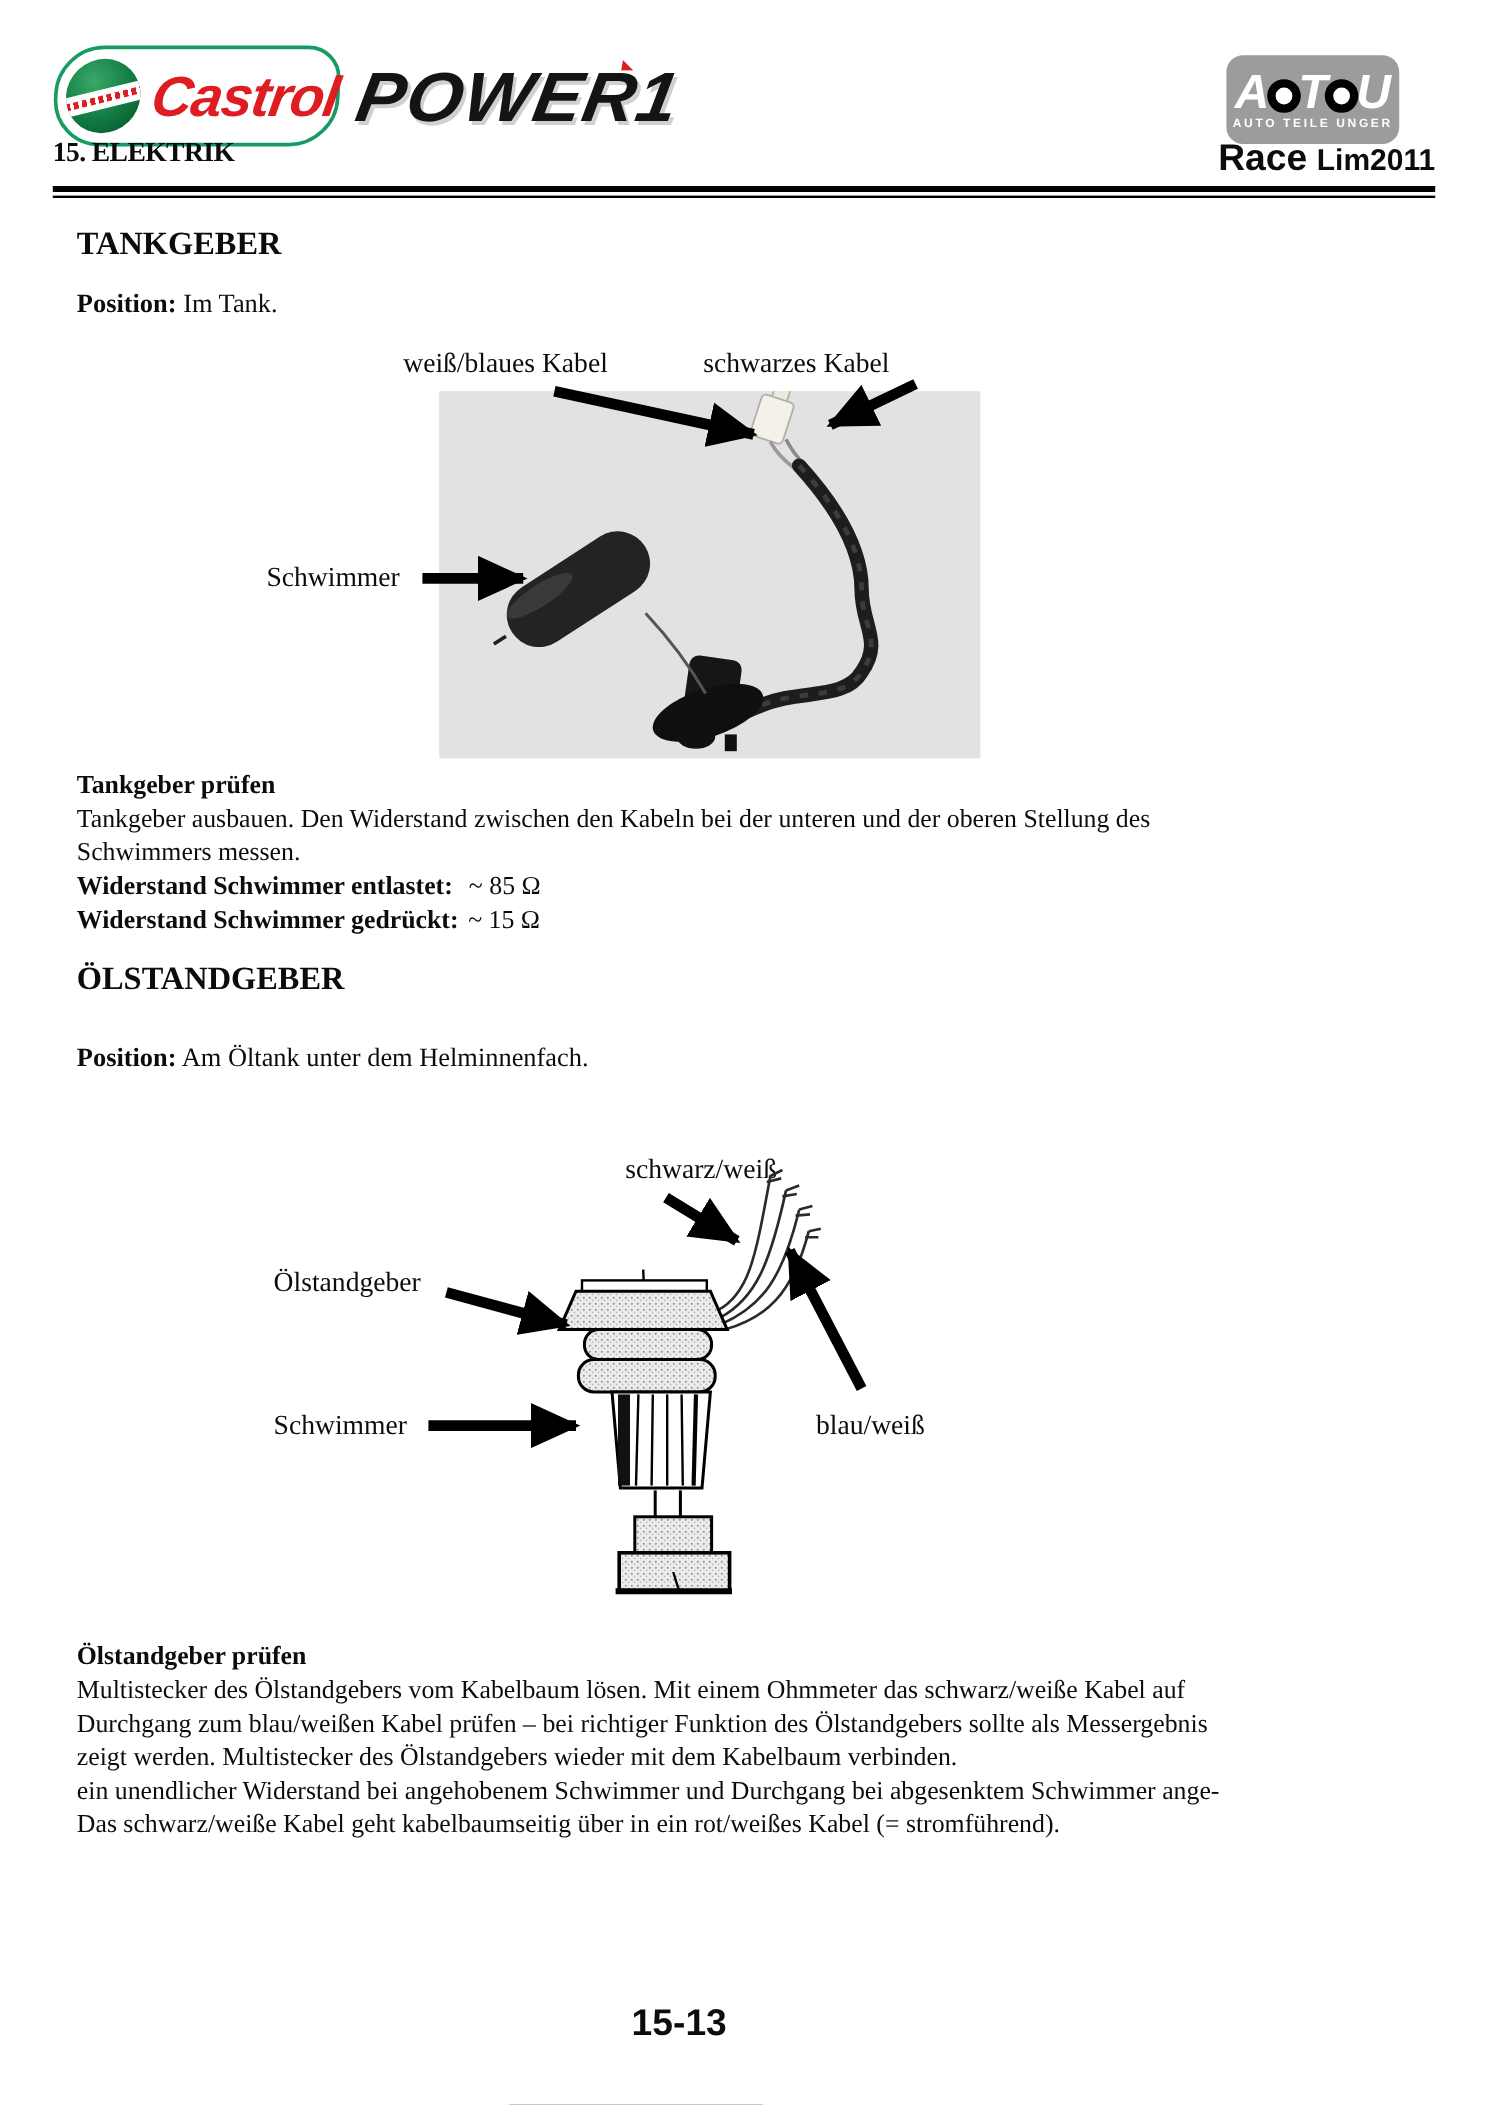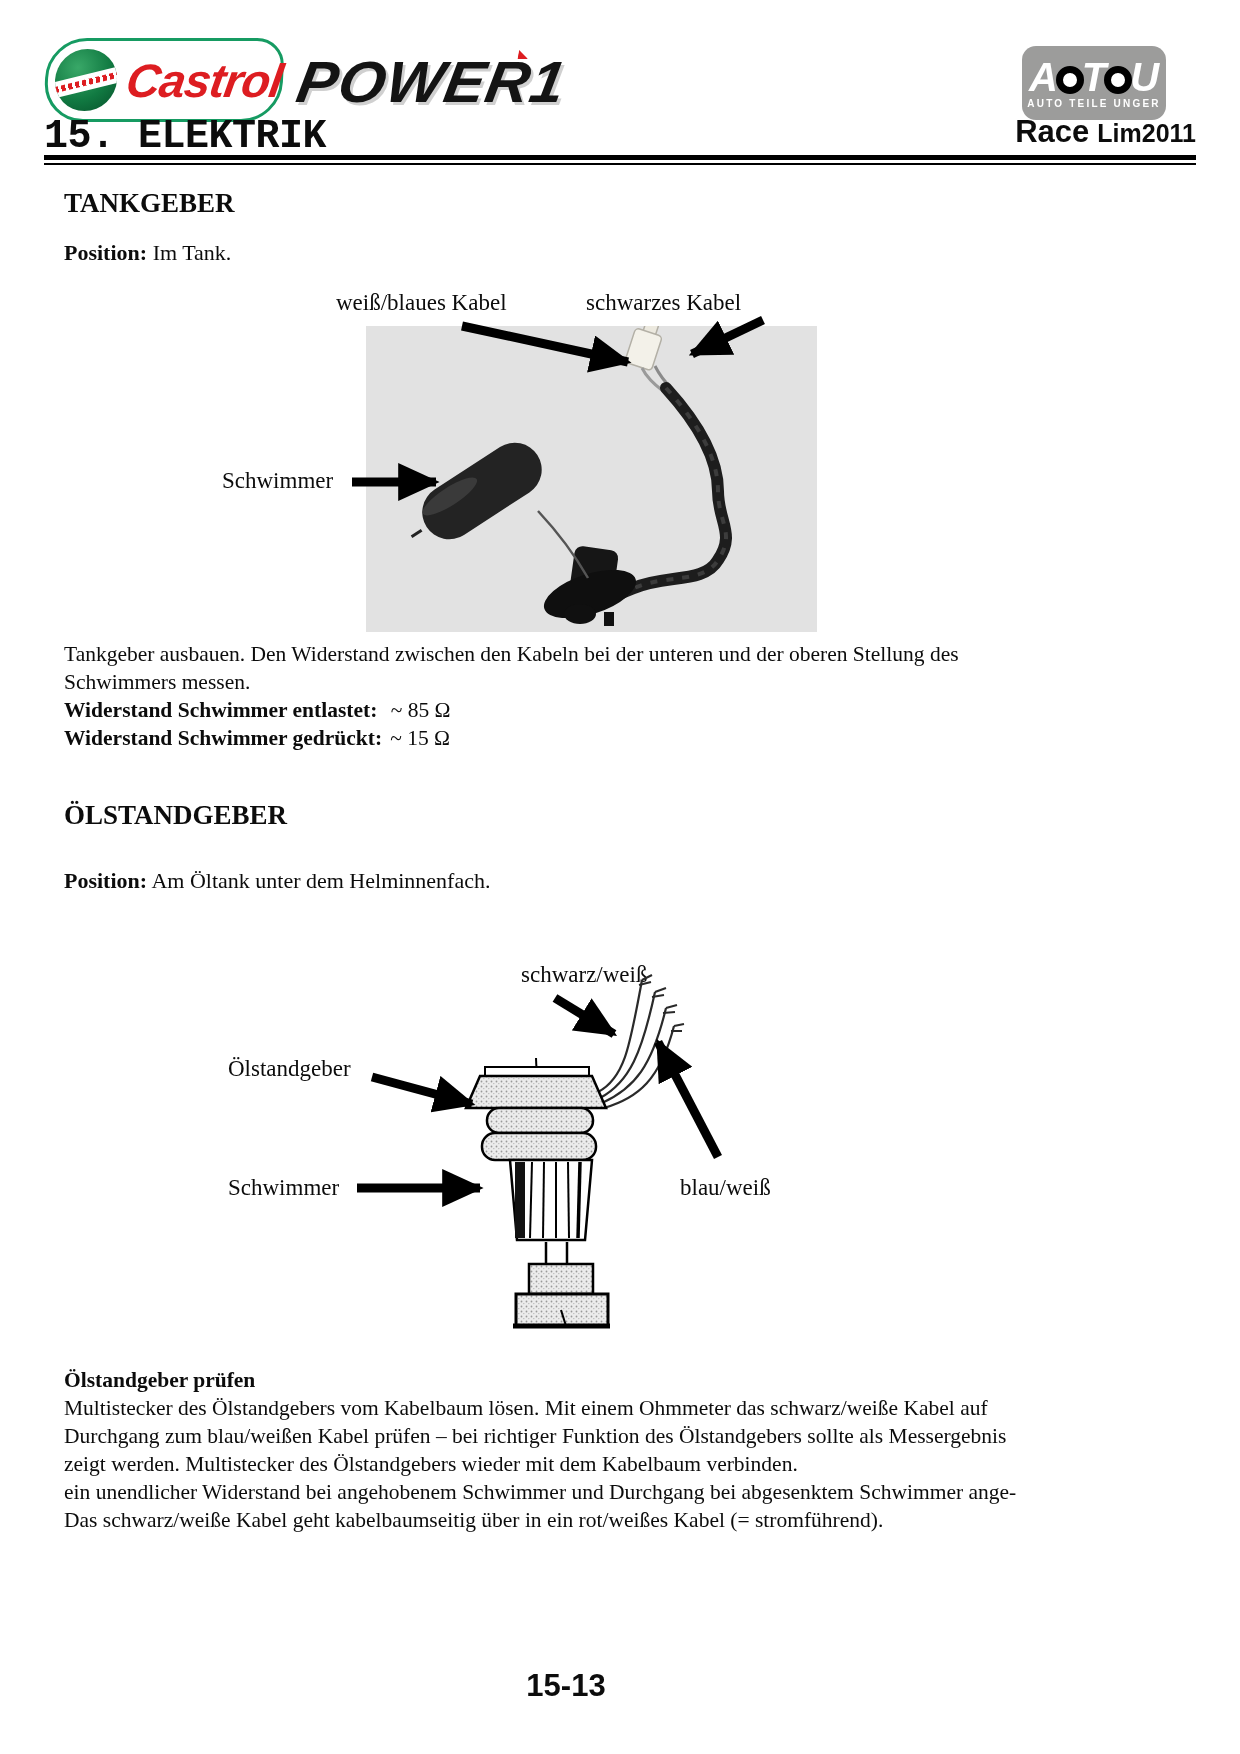--- a/index.html
+++ b/index.html
@@ -25,21 +25,21 @@
   .atu-box{left:1022px;top:46px;width:144px;height:74px;background:#9c9c9b;border-radius:14px;
            display:flex;flex-direction:column;align-items:center;justify-content:center;}
   .atu-car{display:flex;align-items:flex-end;height:36px;}
   .atu-letter{font-family:"Liberation Sans",sans-serif;font-weight:700;font-style:italic;font-size:40px;
               line-height:34px;color:#fff;}
   .atu-wheel{width:14px;height:14px;background:#fff;border:7px solid #000;border-radius:50%;margin:0 -2px 0 -2px;}
   .atu-sub{font-family:Liberation Sans, sans-serif;font-weight:700;font-size:10px;letter-spacing:2.2px;
            color:#fff;margin-top:4px;white-space:nowrap;}
 
   
-  .chapter{left:44px;top:114px;font-family:Liberation Mono, monospace;font-weight:700;font-size:40px;letter-spacing:-0.5px;}
+  .chapter{left:44px;top:114px;font-family:Liberation Serif, serif;font-weight:700;font-size:23px;letter-spacing:-0.5px;}
   .model{right:44px;top:114px;font-family:"Liberation Sans",sans-serif;font-weight:700;white-space:nowrap;}
   .model .race{font-size:31px;}
   .model .lim{font-size:25px;margin-left:8px;}
   .rule-thick{left:44px;top:155px;width:1152px;height:5px;background:#000;}
   .rule-thin{left:44px;top:163px;width:1152px;height:2px;background:#000;}
 
   
   .sec-title{font-weight:700;font-size:27px;}
   .pos-line{font-size:22px;}
   .pos-line b{font-weight:700;}
@@ -135,20 +135,21 @@
       <marker id="ah1" markerWidth="4.6" markerHeight="4.2" refX="4.2" refY="2.1" orient="auto" markerUnits="strokeWidth">
         <path d="M0,0 L4.6,2.1 L0,4.2 z" fill="#000"></path>
       </marker>
     </defs>
     <line x1="282" y1="16" x2="448" y2="52" stroke="#000" stroke-width="9" marker-end="url(#ah1)"></line>
     <line x1="583" y1="10" x2="512" y2="44" stroke="#000" stroke-width="9" marker-end="url(#ah1)"></line>
     <line x1="172" y1="172" x2="256" y2="172" stroke="#000" stroke-width="9" marker-end="url(#ah1)"></line>
   </svg>
 
   <div class="abs body-block" style="left:64px;top:640px;">
+    <div class="bt">Tankgeber prüfen</div>
     <div>Tankgeber ausbauen. Den Widerstand zwischen den Kabeln bei der unteren und der oberen Stellung des</div>
     <div>Schwimmers messen.</div>
     <div><span class="bt">Widerstand Schwimmer entlastet:</span><span class="res-val"> ~ 85 Ω</span></div>
     <div><span class="bt">Widerstand Schwimmer gedrückt:</span><span class="res-val">~ 15 Ω</span></div>
   </div>
 
   <div class="abs sec-title" style="left:64px;top:800px;">ÖLSTANDGEBER</div>
 
   <div class="abs pos-line" style="left:64px;top:868px;">
     <b>Position:</b><span> Am Öltank unter dem Helminnenfach.</span>

